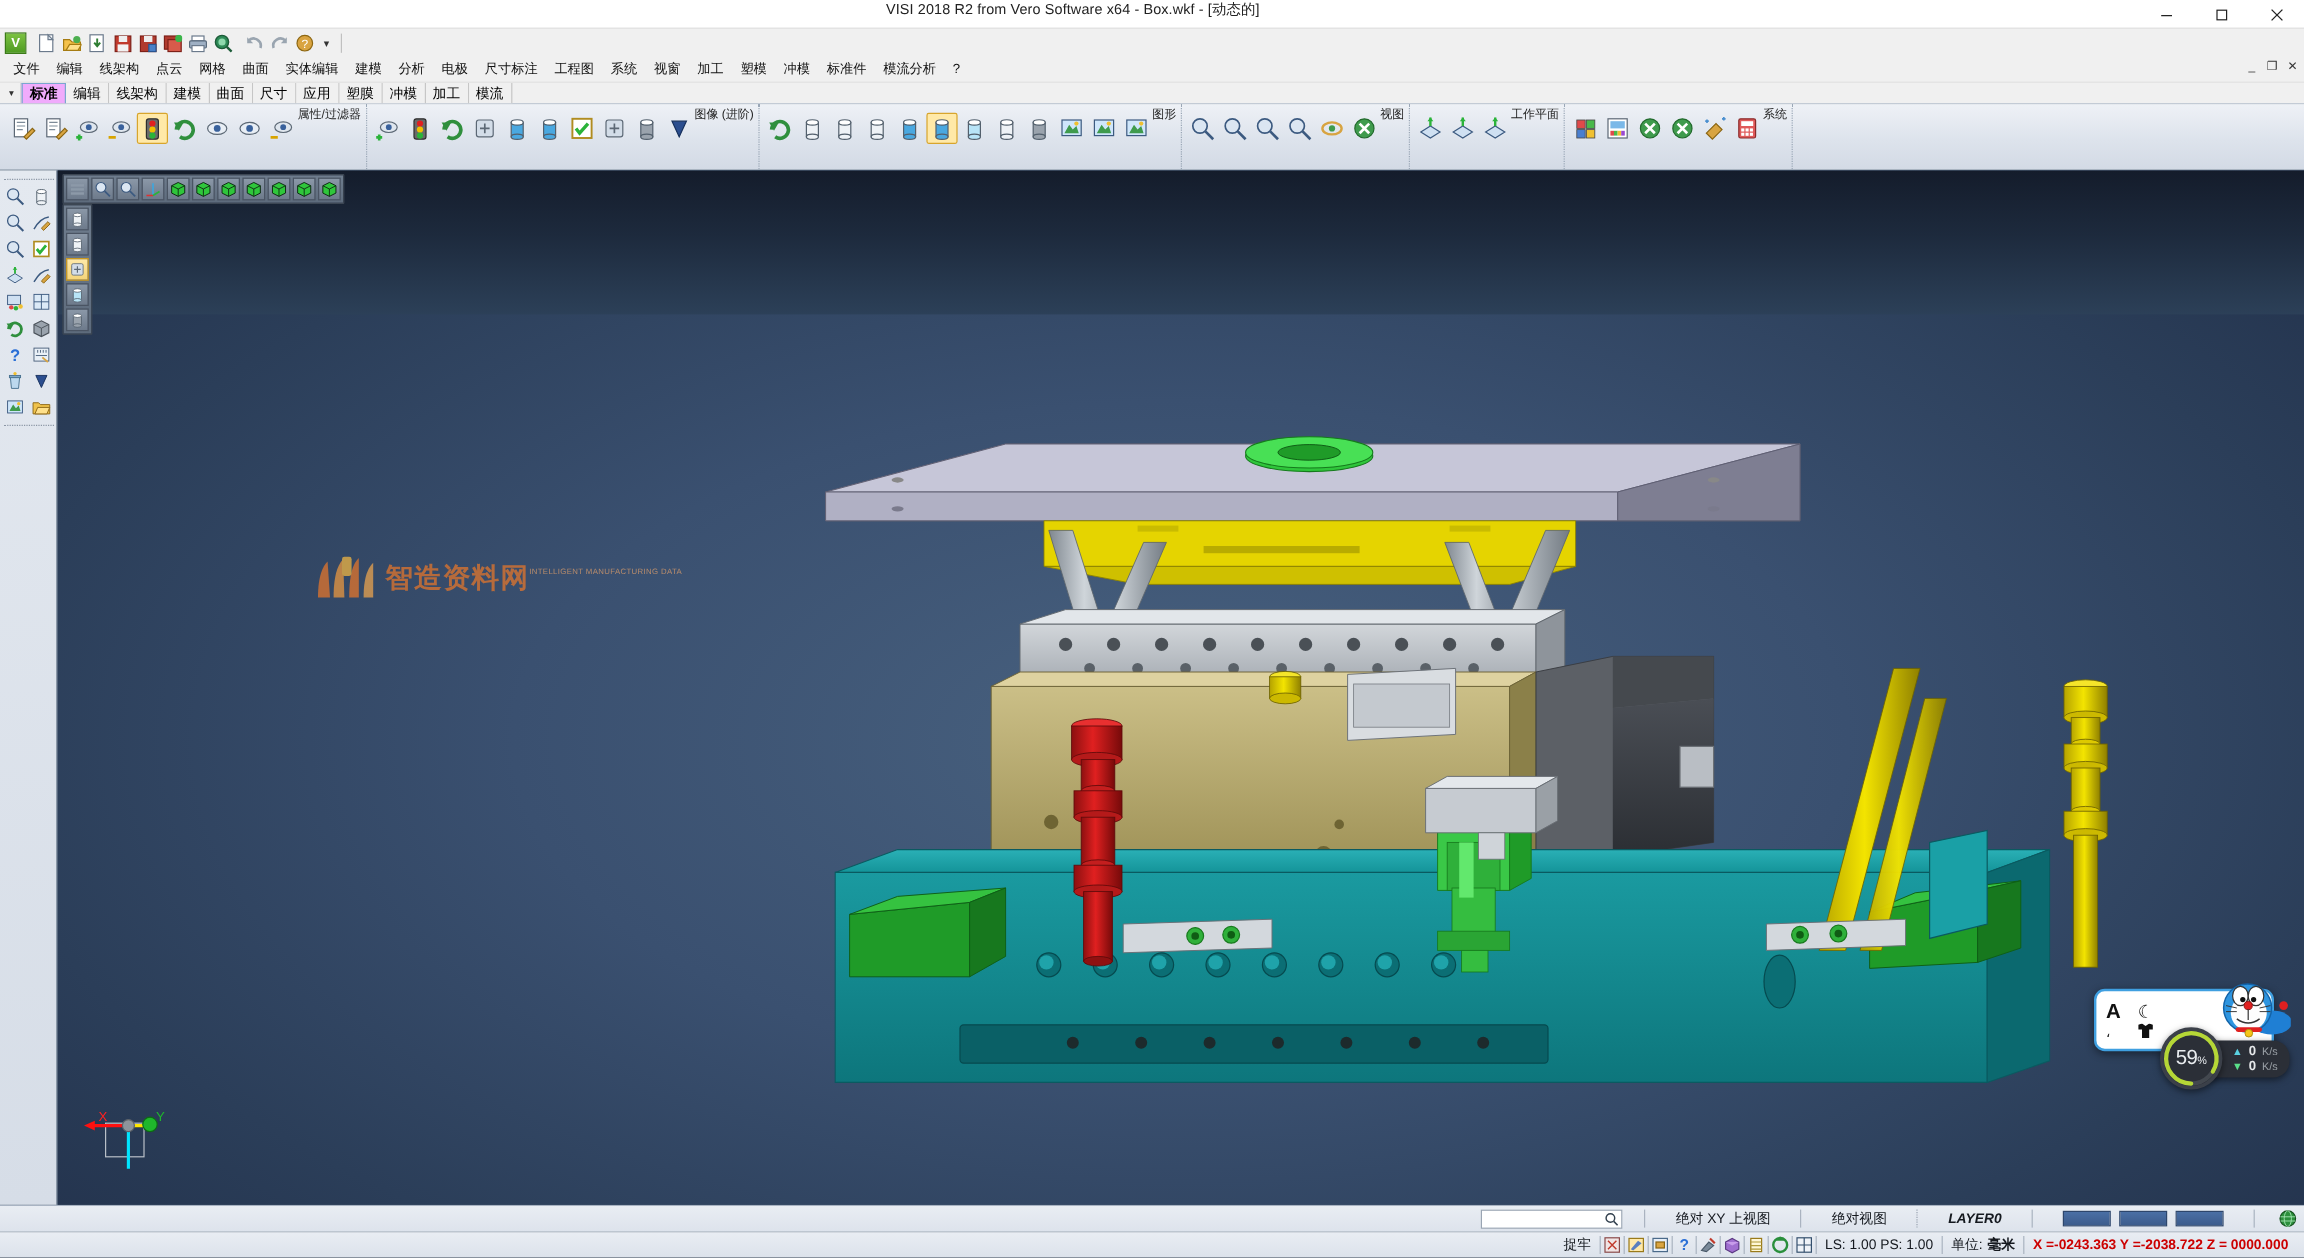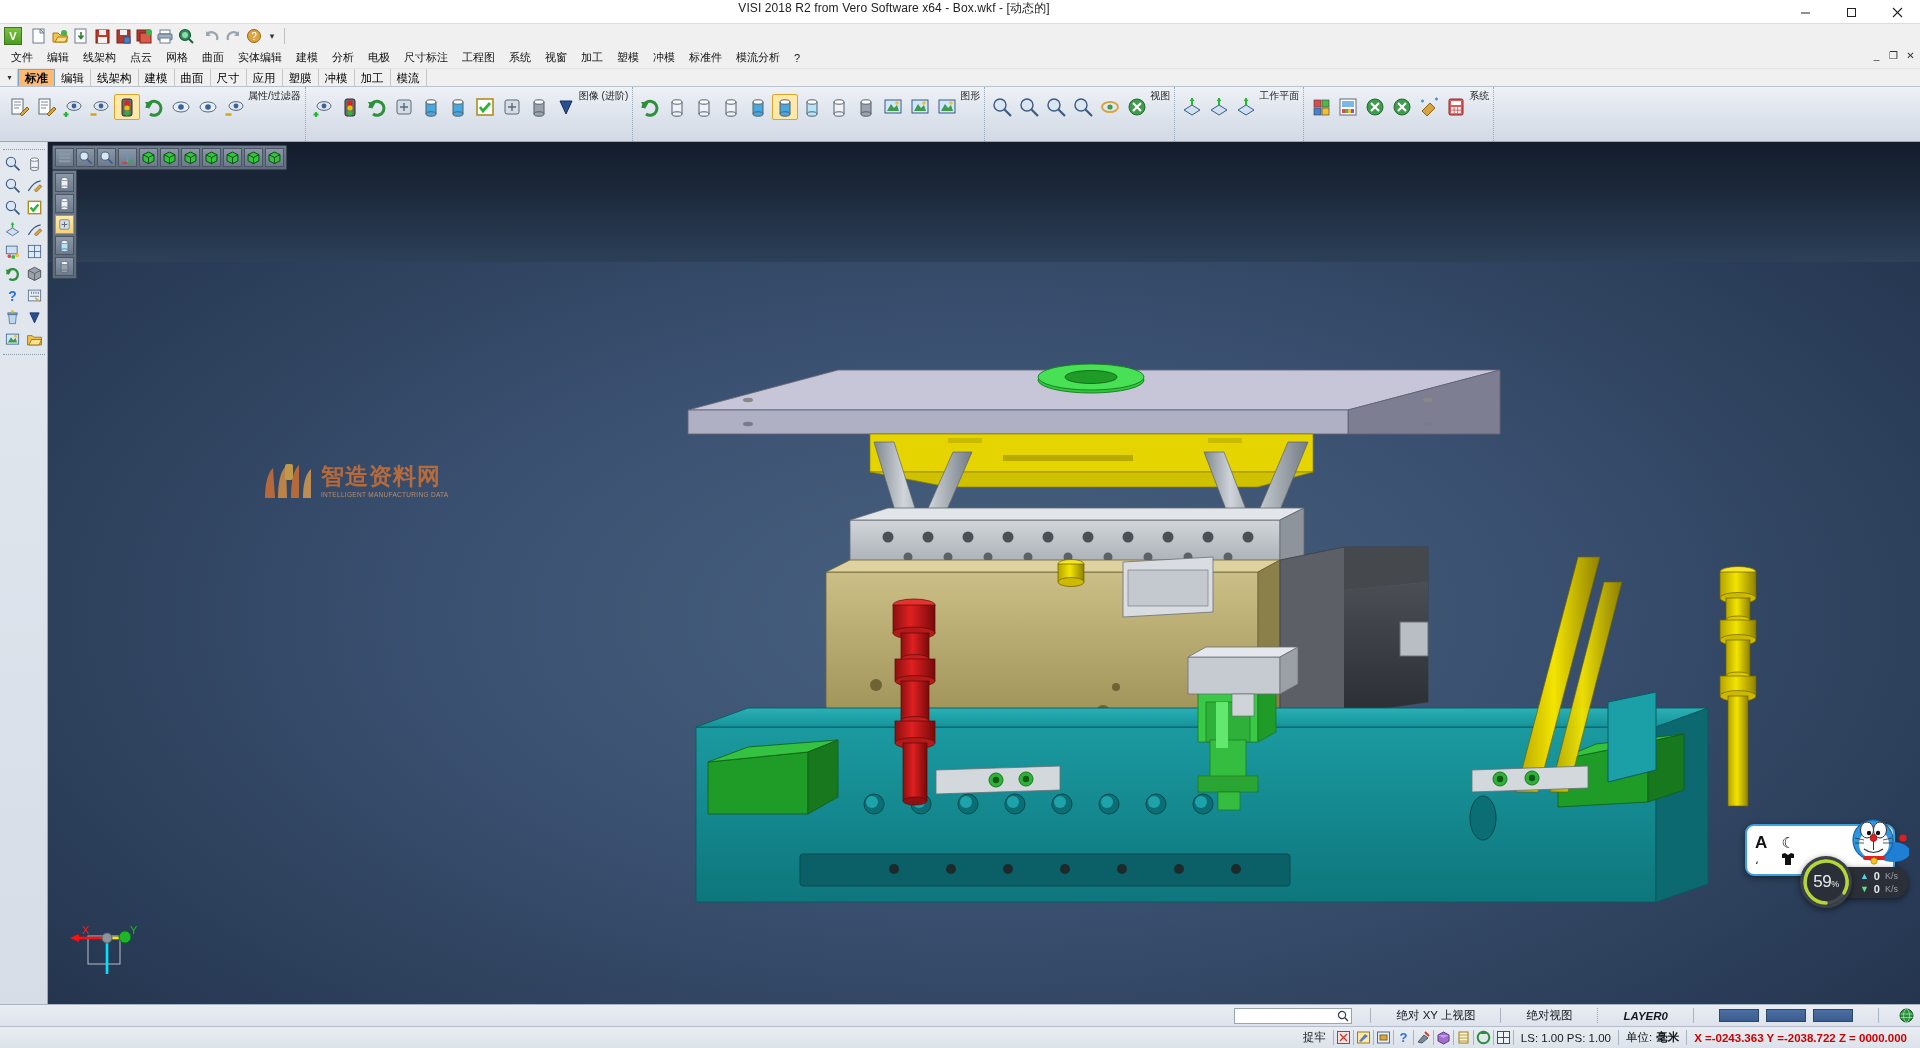--- a/index.html
+++ b/index.html
@@ -75,21 +75,21 @@
   }
   .tabstrip .tab {
     font-size: 11.5px; color:#000;
     padding: 1px 6px 0 6px;
     display: flex; align-items: center;
     border-right: 1px solid #c6c6c6;
     background: #f0f0f0;
     white-space: nowrap;
   }
   .tabstrip .tab.active {
-    background: #fdba74;
+    background: #f0abfc;
     border: 1px solid #7ba7cf;
     border-bottom: none;
     font-weight: bold;
   }
 
   
   .ribbon {
     height: 55px; min-height: 55px;
     background: linear-gradient(#eef1f6 0%, #dde3ec 55%, #d3dae5 100%);
     display: flex; align-items: stretch;
@@ -167,21 +167,21 @@
     display:flex; align-items:center; justify-content:center;
   }
   .vt-ic.sel { background: linear-gradient(#ffe9a8,#f5d479); border-color:#c9971f; }
 
   
   .watermark {
     position:absolute; left:213px; top:318px;
     display:flex; align-items:center; gap:6px;
     opacity: .72; pointer-events:none;
   }
-  .wm-text { display:flex; flex-direction:column; }
+  .wm-text { display:flex; flex-direction:row; }
   .wm-cn { font-size: 23px; font-weight:bold; color:#e8772a; letter-spacing:1px; line-height:1; }
   .wm-en { font-size: 6.5px; color:#e8a36a; letter-spacing:.3px; margin-top:3px; }
 
   
   .triad { position:absolute; left:14px; bottom:28px; width: 90px; height: 60px; }
 
   
   .widget-ime {
     position:absolute; right: 25px; bottom: 128px;
     width: 150px; height: 52px;

